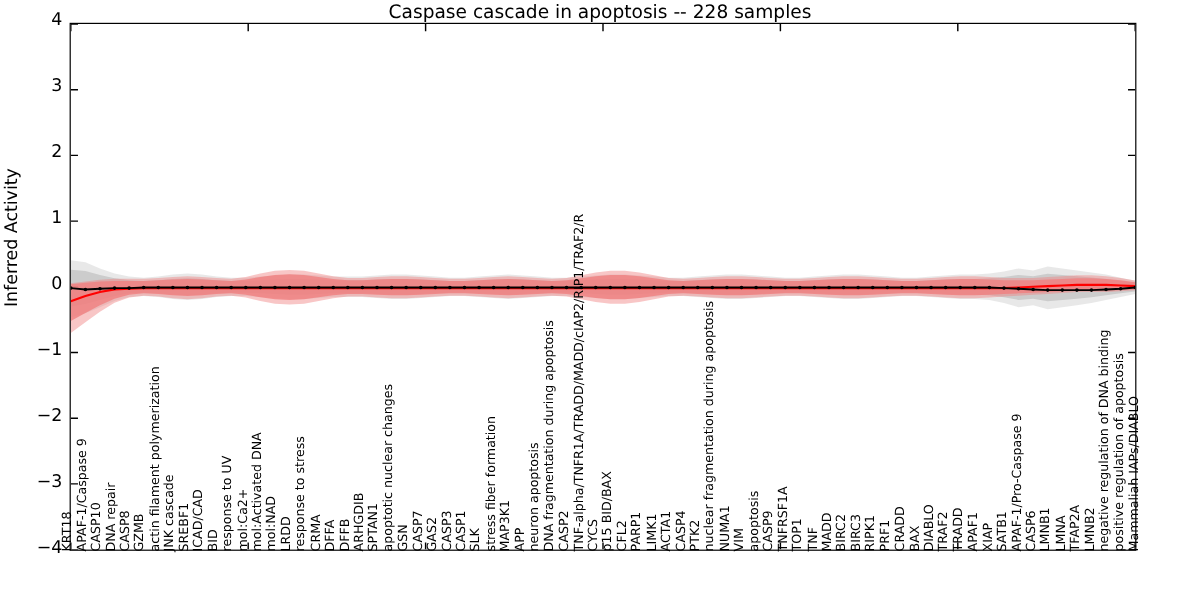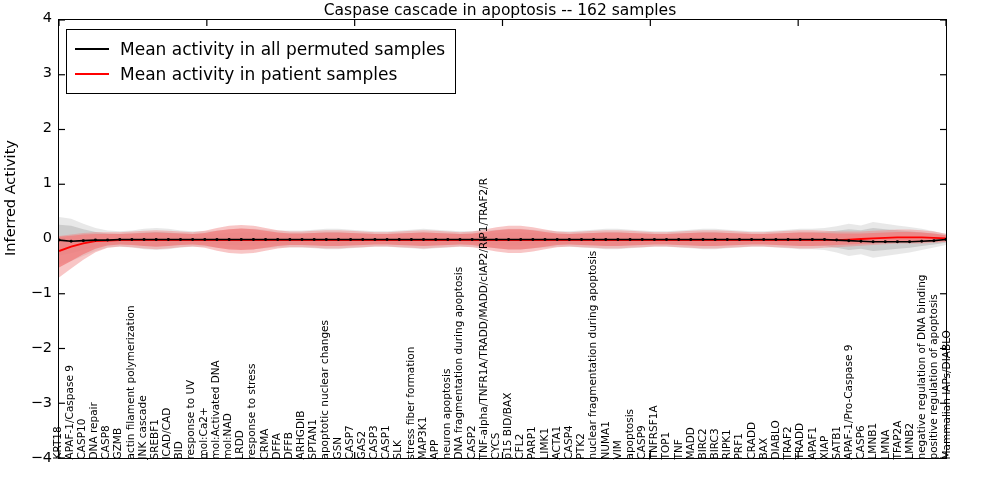--- a/index.html
+++ b/index.html
@@ -133,21 +133,21 @@
     font-size: 17px;
     color: #000000;
     white-space: nowrap;
   }
 </style>
 </head>
 <body>
 
 <div id="figure">
 
-  <div id="chart-title">Caspase cascade in apoptosis -- 162 samples</div>
+  <div id="chart-title">Caspase cascade in apoptosis -- 228 samples</div>
 
   <div id="y-ticks">
       <div class="ytick-label" style="top: -9px;">4</div>
       <div class="ytick-label" style="top: 46px;">3</div>
       <div class="ytick-label" style="top: 101px;">2</div>
       <div class="ytick-label" style="top: 156px;">1</div>
       <div class="ytick-label" style="top: 211px;">0</div>
       <div class="ytick-label" style="top: 266px;">−1</div>
       <div class="ytick-label" style="top: 321px;">−2</div>
       <div class="ytick-label" style="top: 376px;">−3</div>
@@ -344,24 +344,14 @@
       <div class="xtick-label" style="left: 819.432px;">LMNB1</div>
       <div class="xtick-label" style="left: 831.61px;">LMNA</div>
       <div class="xtick-label" style="left: 843.788px;">TFAP2A</div>
       <div class="xtick-label" style="left: 855.966px;">LMNB2</div>
       <div class="xtick-label" style="left: 868.144px;">negative regulation of DNA binding</div>
       <div class="xtick-label" style="left: 880.322px;">positive regulation of apoptosis</div>
       <div class="xtick-label" style="left: 892.5px;">Mammalian IAPs/DIABLO</div>
     </div>
 
 
-  <div id="legend">
-      <div class="legend-row">
-        <span class="legend-swatch" style="background: rgb(0, 0, 0);"></span>
-        <span class="legend-text">Mean activity in all permuted samples</span>
-      </div>
-      <div class="legend-row">
-        <span class="legend-swatch" style="background: rgb(255, 0, 0);"></span>
-        <span class="legend-text">Mean activity in patient samples</span>
-      </div>
-    </div>
 
 </div>
 
 </body></html>

